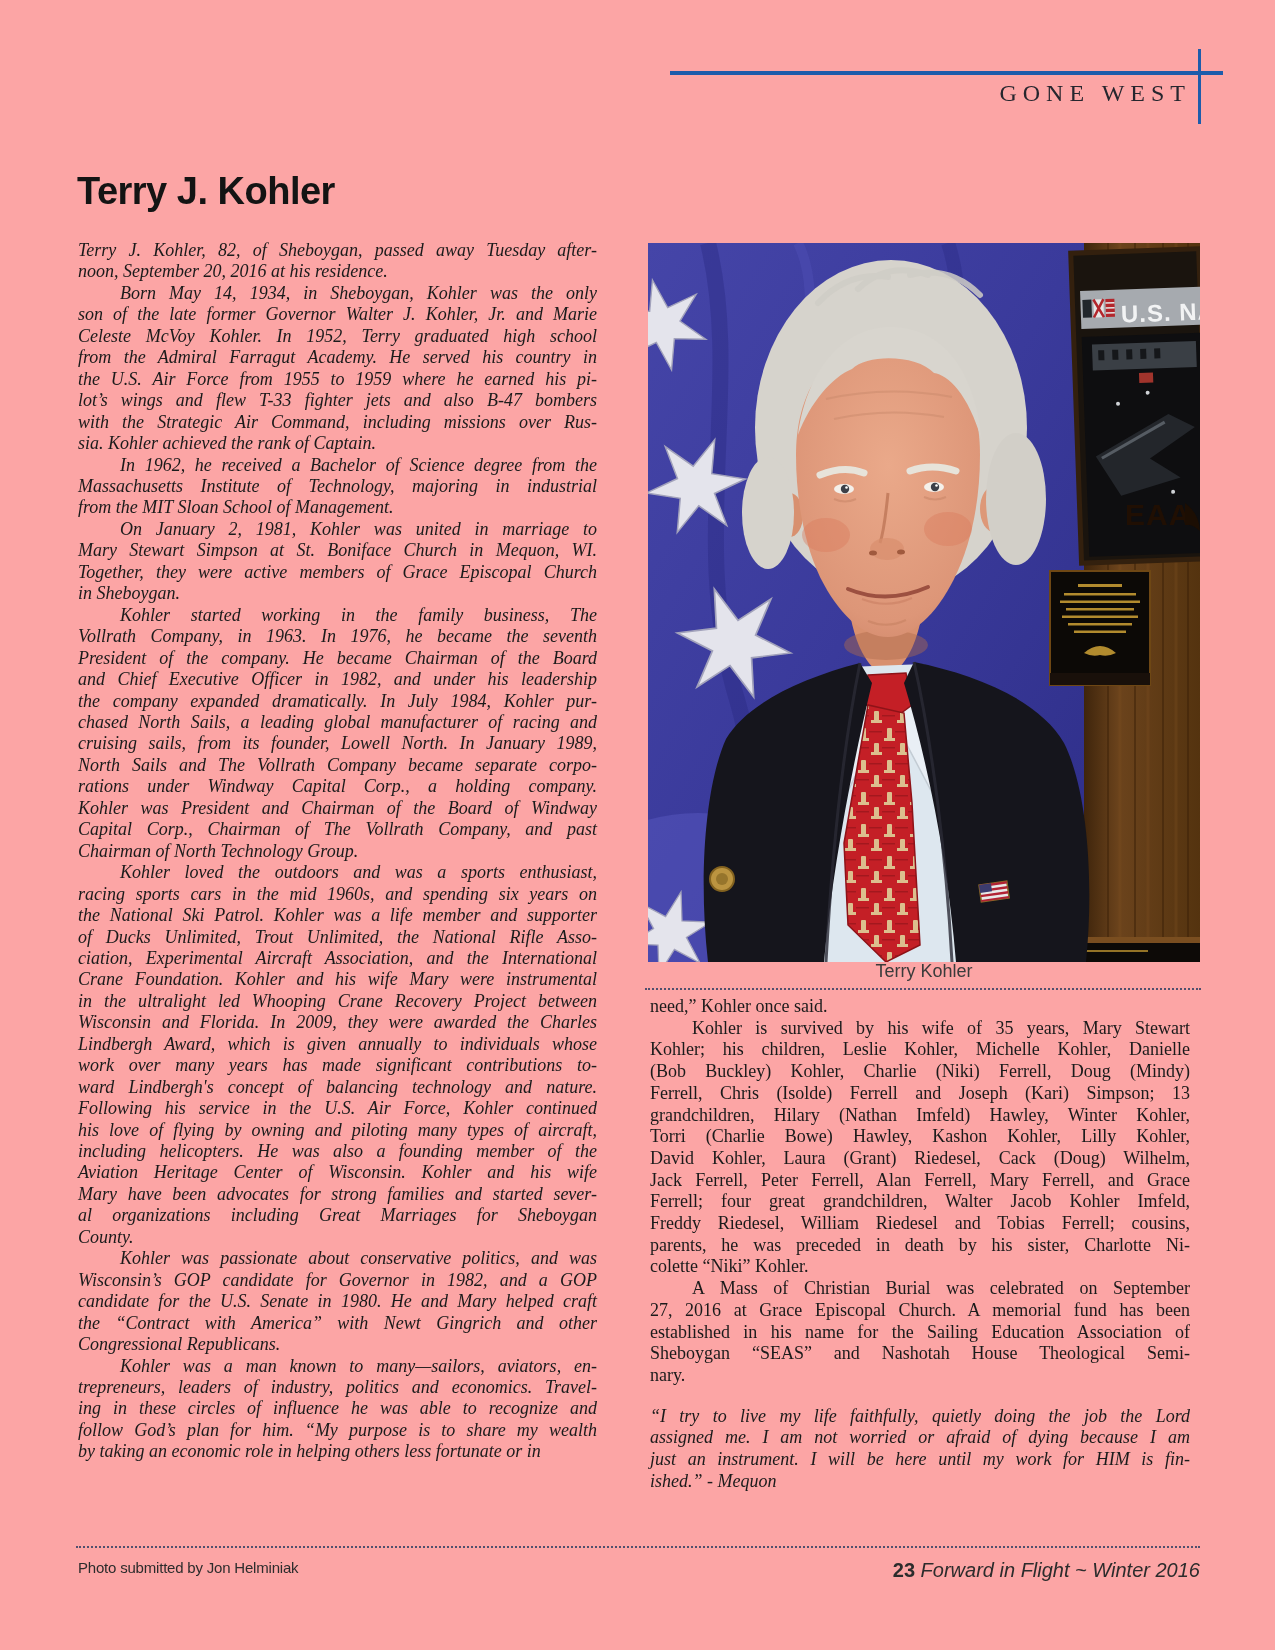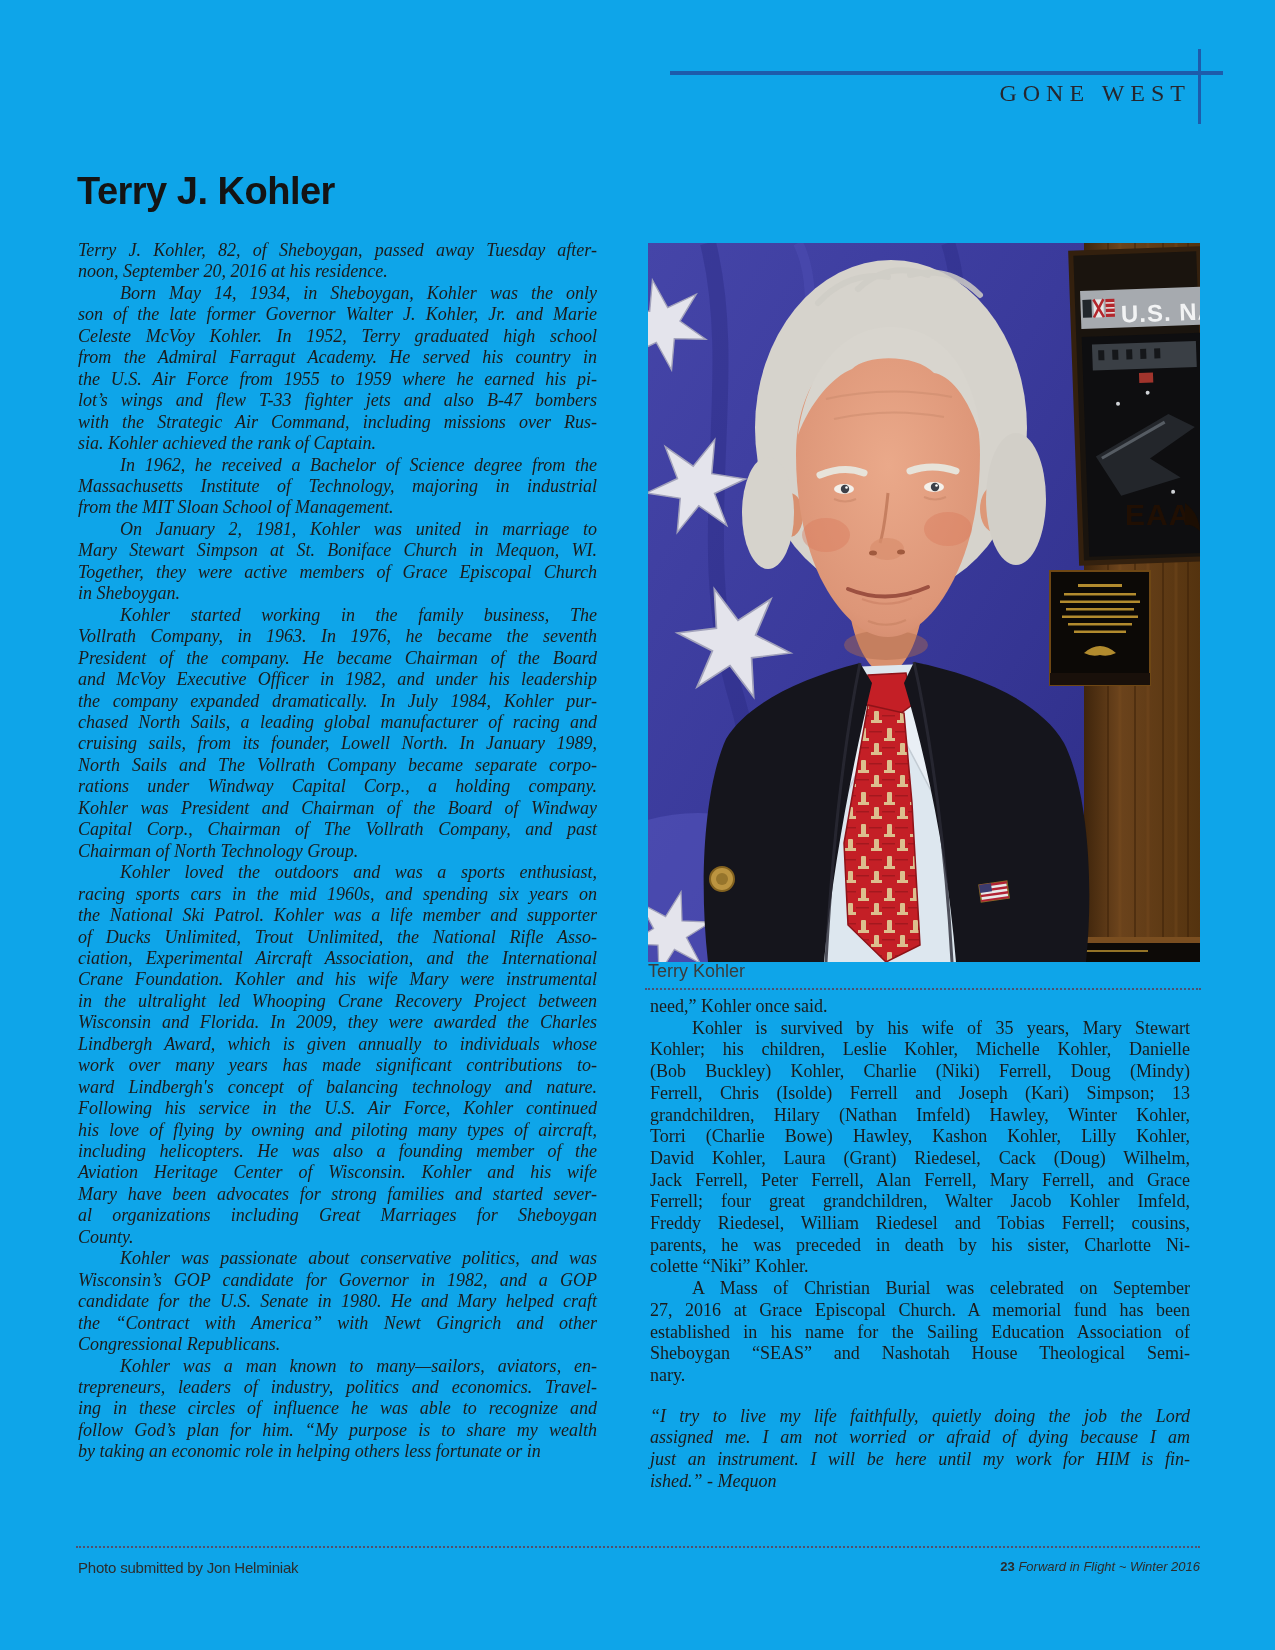--- a/index.html
+++ b/index.html
@@ -1,45 +1,45 @@
 <!DOCTYPE html>
 <html><head>
 <meta charset="utf-8">
 <style>
   html,body{margin:0;padding:0;background:#e8e8e8;}
-  .page{position:relative;width:1275px;height:1650px;margin:0 auto;background:#0ea5e9;overflow:hidden;
+  .page{position:relative;width:1275px;height:1650px;margin:0 auto;background:#fca5a5;overflow:hidden;
         font-family:"Liberation Serif",serif;color:#1b1b1b;}
   
   .hrule{position:absolute;left:670px;top:71px;width:553px;height:4px;background:#1d5cab;}
   .vrule{position:absolute;left:1198px;top:49px;width:3px;height:75px;background:#1d5cab;}
   .section-label{position:absolute;top:80px;right:84px;font-family:"Liberation Serif",serif;
         font-size:24px;letter-spacing:.25em;color:#26262e;white-space:nowrap;}
   
   .title{position:absolute;left:77px;top:170px;font-family:"Liberation Sans",sans-serif;
         font-weight:bold;font-size:38px;color:#141414;letter-spacing:-.5px;}
   
   .colL{position:absolute;left:78px;top:240px;width:519px;font-style:italic;}
   .colR{position:absolute;left:650px;top:996px;width:540px;}
   .ln{font-size:18px;line-height:21.45px;text-align:left;white-space:nowrap;}
   .colR .ln{line-height:21.7px;}
   .jl{text-align:justify;text-align-last:justify;white-space:normal;}
   .ind{padding-left:42px;}
   .it{font-style:italic;}
   .pgap{height:19px;}
   
   .photo{position:absolute;left:648px;top:243px;width:552px;height:719px;overflow:hidden;background:#3c3c9e;}
-  .caption{position:absolute;left:648px;top:961px;width:552px;text-align:left;
+  .caption{position:absolute;left:648px;top:961px;width:552px;text-align:center;
         font-family:"Liberation Sans",sans-serif;font-size:18px;color:#3b3b3b;}
   .cap-rule{position:absolute;left:645px;top:988px;width:556px;border-top:2px dotted #50506e;}
   
   .foot-rule{position:absolute;left:76px;top:1546px;width:1124px;border-top:2px dotted #50506e;}
   .credit{position:absolute;left:78px;top:1559px;font-family:"Liberation Sans",sans-serif;
         font-size:15px;color:#2c2c2c;letter-spacing:-.2px;}
   .pagefoot{position:absolute;right:75px;top:1559px;font-family:"Liberation Sans",sans-serif;
-        font-size:13px;color:#2c2c2c;}
+        font-size:20px;color:#2c2c2c;}
   .pagefoot .num{font-weight:bold;}
   .pagefoot .pub{font-style:italic;}
 </style>
 </head>
 <body>
 
 <div class="page">
 
   <div class="hrule"></div>
   <div class="vrule"></div>
@@ -61,21 +61,21 @@
       <div class="ln jl ind">In 1962, he received a Bachelor of Science degree from the</div>
       <div class="ln jl">Massachusetts Institute of Technology, majoring in industrial</div>
       <div class="ln">from the MIT Sloan School of Management.</div>
       <div class="ln jl ind">On January 2, 1981, Kohler was united in marriage to</div>
       <div class="ln jl">Mary Stewart Simpson at St. Boniface Church in Mequon, WI.</div>
       <div class="ln jl">Together, they were active members of Grace Episcopal Church</div>
       <div class="ln">in Sheboygan.</div>
       <div class="ln jl ind">Kohler started working in the family business, The</div>
       <div class="ln jl">Vollrath Company, in 1963. In 1976, he became the seventh</div>
       <div class="ln jl">President of the company. He became Chairman of the Board</div>
-      <div class="ln jl">and McVoy Executive Officer in 1982, and under his leadership</div>
+      <div class="ln jl">and Chief Executive Officer in 1982, and under his leadership</div>
       <div class="ln jl">the company expanded dramatically. In July 1984, Kohler pur-</div>
       <div class="ln jl">chased North Sails, a leading global manufacturer of racing and</div>
       <div class="ln jl">cruising sails, from its founder, Lowell North. In January 1989,</div>
       <div class="ln jl">North Sails and The Vollrath Company became separate corpo-</div>
       <div class="ln jl">rations under Windway Capital Corp., a holding company.</div>
       <div class="ln jl">Kohler was President and Chairman of the Board of Windway</div>
       <div class="ln jl">Capital Corp., Chairman of The Vollrath Company, and past</div>
       <div class="ln">Chairman of North Technology Group.</div>
       <div class="ln jl ind">Kohler loved the outdoors and was a sports enthusiast,</div>
       <div class="ln jl">racing sports cars in the mid 1960s, and spending six years on</div>

